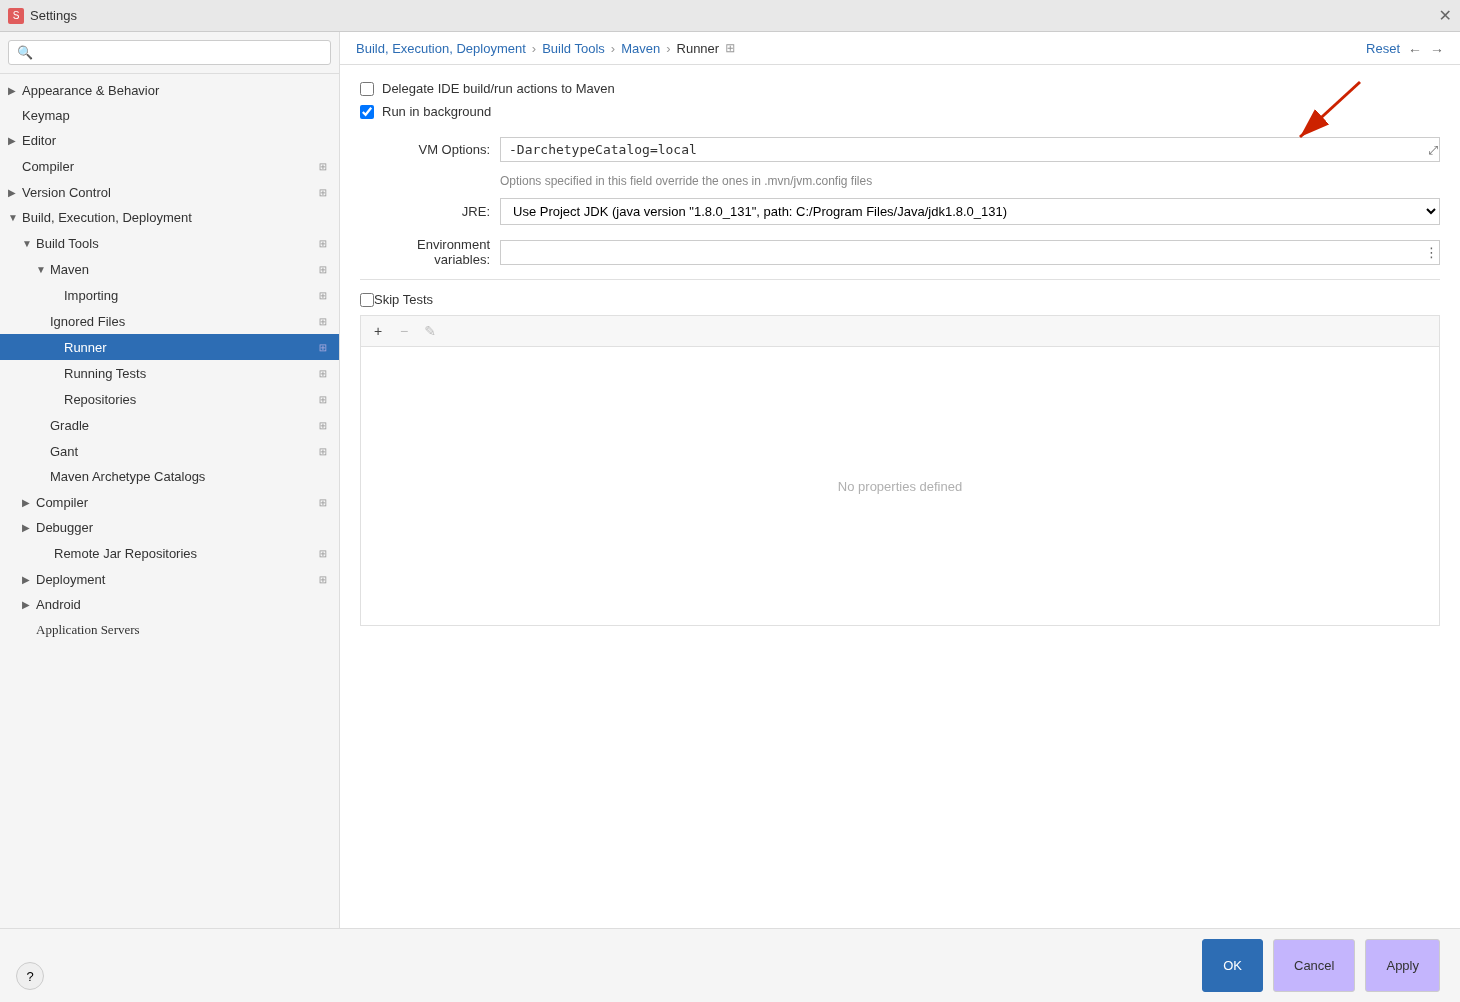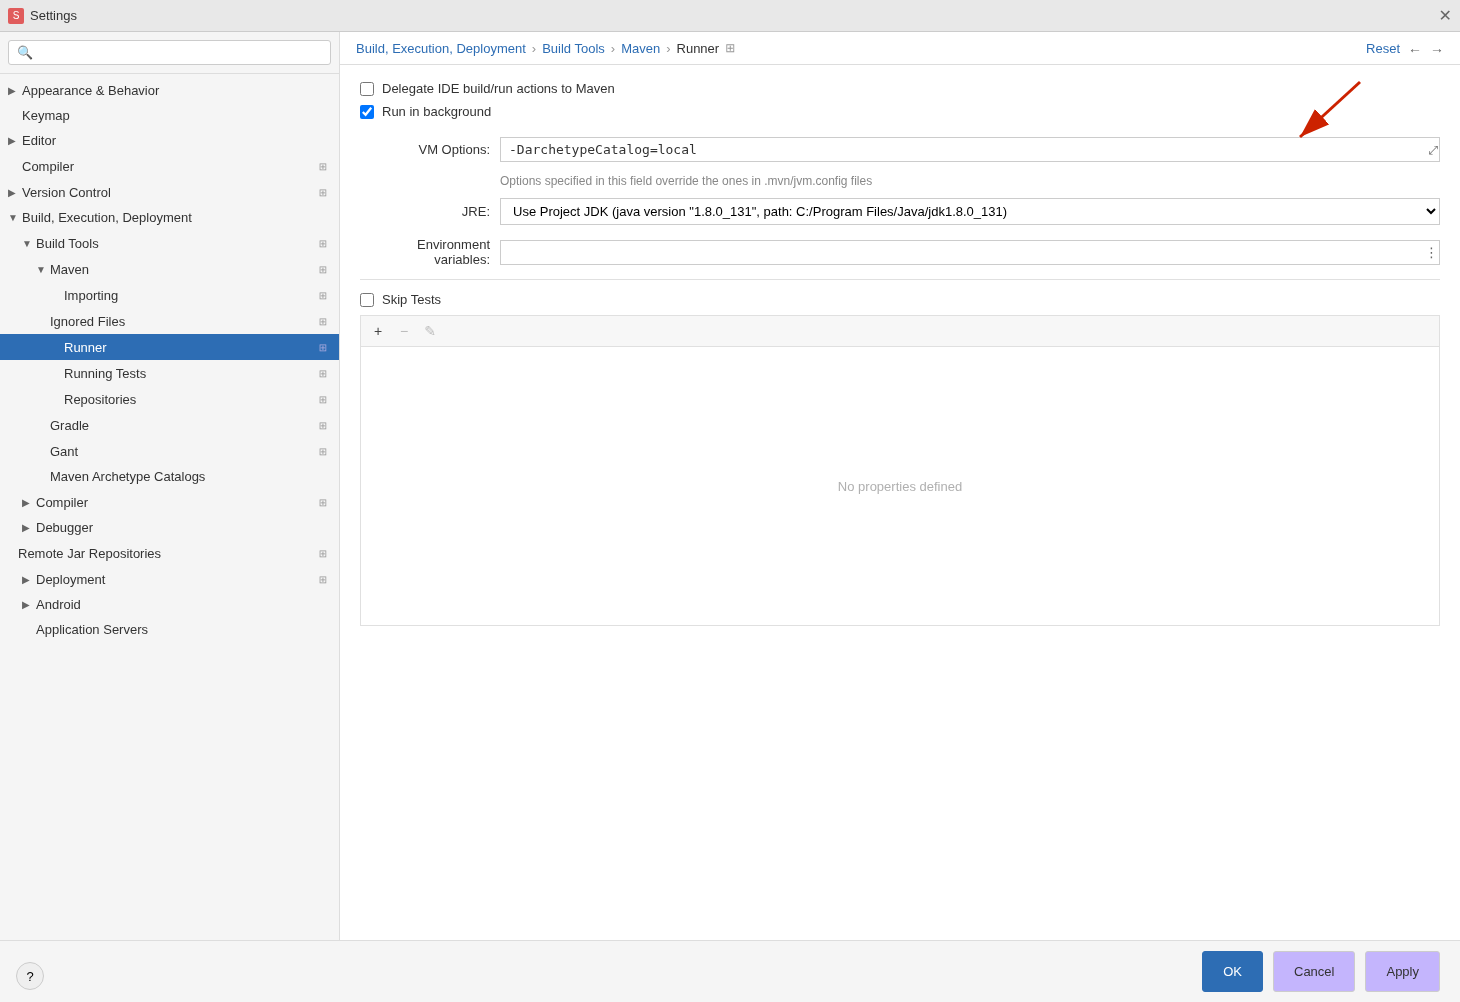--- a/index.html
+++ b/index.html
@@ -93,21 +93,21 @@
     }
     .env-wrapper { flex: 1; position: relative; }
     .env-edit-btn {
       position: absolute; right: 2px; top: 50%; transform: translateY(-50%);
       background: none; border: none; cursor: pointer; color: #666;
     }
 
     .section-divider { border: none; border-top: 1px solid #e0e0e0; margin: 8px 0 12px 0; }
 
     .properties-label { font-size: 13px; color: #333; margin-bottom: 8px; }
-    .skip-tests-row { display: flex; align-items: center; gap: 8px; margin-bottom: 8px; }
+    .skip-tests-row { display: flex; align-items: center; margin-bottom: 8px; }
     .skip-tests-row input[type=checkbox] { width: 14px; height: 14px; }
 
     .toolbar-row {
       display: flex; align-items: center; gap: 4px;
       border: 1px solid #e0e0e0; border-bottom: none;
       padding: 4px 6px; background: #f7f7f7;
     }
     .toolbar-btn {
       width: 22px; height: 22px; display: flex; align-items: center;
       justify-content: center; border: 1px solid transparent;
@@ -123,21 +123,21 @@
     }
     .no-properties-text { color: #b0b0b0; font-size: 13px; }
 
     
     .bottom-bar {
       display: flex; align-items: center; justify-content: flex-end;
       padding: 10px 20px; border-top: 1px solid #ddd; background: #f5f5f5;
       gap: 10px;
     }
     .btn {
-      padding: 12px 20px; font-size: 13px; cursor: pointer;
+      padding: 18px 20px; font-size: 13px; cursor: pointer;
       border-radius: 3px; border: 1px solid #ccc;
     }
     .btn-primary { background: #2d6db4; color: #fff; border-color: #2d6db4; }
     .btn-secondary { background: #c4b5fd; color: #333; }
 
     
     ::-webkit-scrollbar { width: 6px; }
     ::-webkit-scrollbar-track { background: #f0f0f0; }
     ::-webkit-scrollbar-thumb { background: #ccc; border-radius: 3px; }
 
@@ -239,35 +239,35 @@
         </div>
         <div class="tree-item" style="padding-left: 22px;">
           <span class="arrow">▶</span>
           <span class="label">Compiler</span>
           <span class="icon-settings">⊞</span>
         </div>
         <div class="tree-item" style="padding-left: 22px;">
           <span class="arrow">▶</span>
           <span class="label">Debugger</span>
         </div>
-        <div class="tree-item" style="padding-left: 4px;">
+        <div class="tree-item" style="padding-left: 40px;">
           <span class="arrow"></span>
           <span class="label">Remote Jar Repositories</span>
           <span class="icon-settings">⊞</span>
         </div>
         <div class="tree-item" style="padding-left: 22px;">
           <span class="arrow">▶</span>
           <span class="label">Deployment</span>
           <span class="icon-settings">⊞</span>
         </div>
         <div class="tree-item" style="padding-left: 22px;">
           <span class="arrow">▶</span>
           <span class="label">Android</span>
         </div>
-        <div class="tree-item" style="padding-left: 22px;">
+        <div class="tree-item" style="padding-left: 22px; font-family: Liberation Serif, serif;">
           <span class="arrow"></span>
           <span class="label">Application Servers</span>
         </div>
       </div>
   </div>
 
   <div class="content">
     <div class="breadcrumb-bar">
       <div class="breadcrumb">
         <span class="breadcrumb-link">Build, Execution, Deployment</span>

